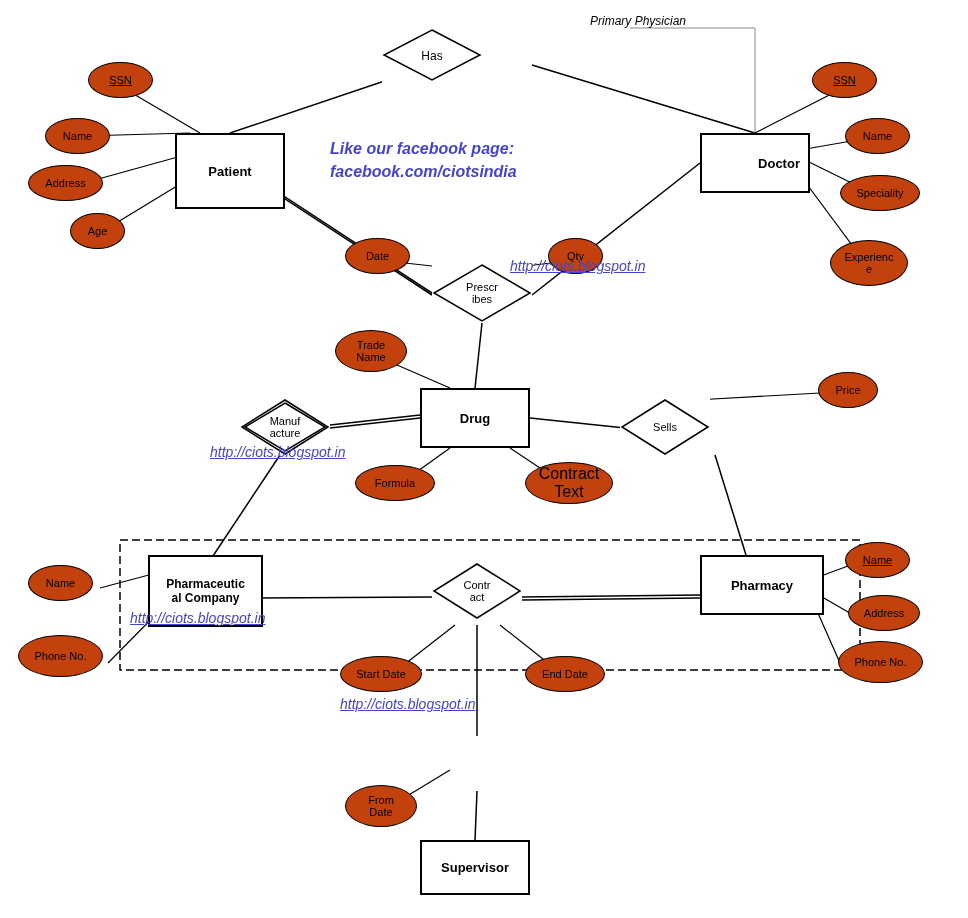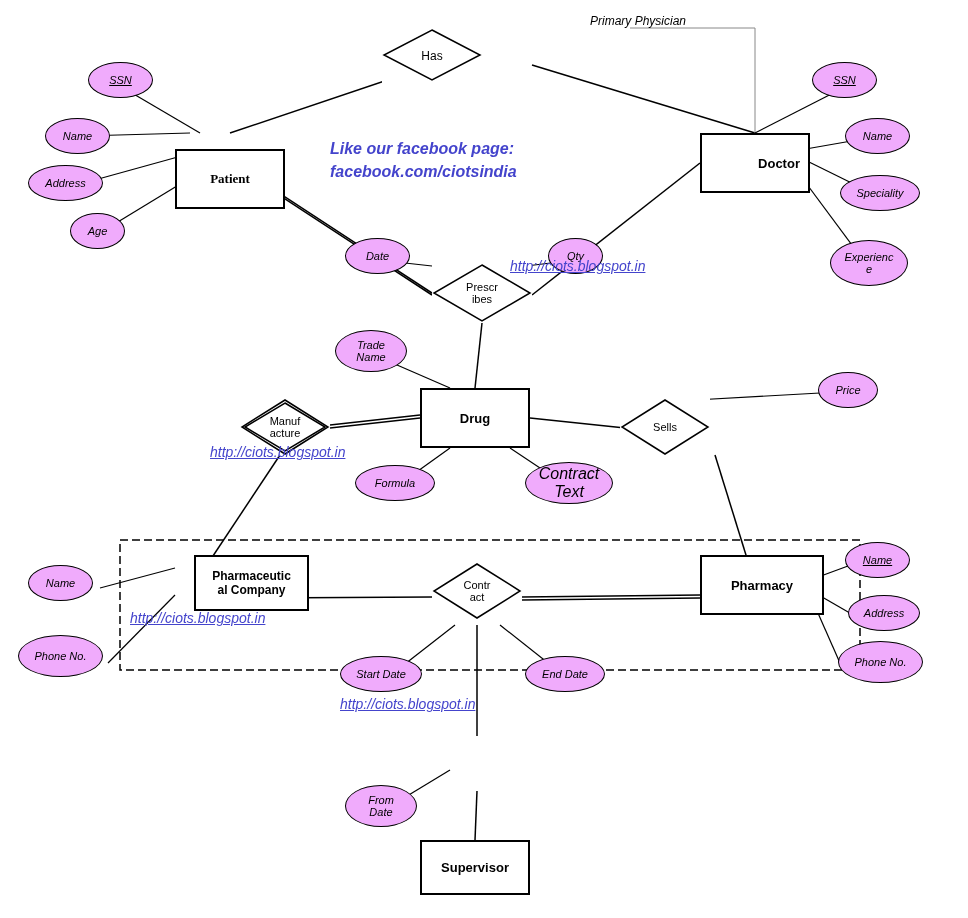--- a/index.html
+++ b/index.html
@@ -34,27 +34,26 @@
       z-index: 2;
       font-size: 12px;
       text-align: center;
     }
     
     
     .attribute {
       position: absolute;
       border: 1.5px solid #000;
       border-radius: 50%;
-      background: #f0abfc;
+      background: #c2410c;
       display: flex;
       align-items: center;
       justify-content: center;
       text-align: center;
       font-size: 11px;
-      font-style: italic;
     }
     .attribute.underline span {
       text-decoration: underline;
     }
     
     
     .watermark {
       position: absolute;
       color: #4444cc;
       font-size: 16px;
@@ -153,30 +152,30 @@
     <line x1="810" y1="595" x2="840" y2="663" stroke="#000" stroke-width="1.2"></line>
 
     <line x1="455" y1="625" x2="387" y2="678" stroke="#000" stroke-width="1.2"></line>
     <line x1="500" y1="625" x2="567" y2="678" stroke="#000" stroke-width="1.2"></line>
 
     <line x1="450" y1="770" x2="384" y2="810" stroke="#000" stroke-width="1.2"></line>
 
     <rect x="120" y="540" width="740" height="130" fill="none" stroke="#000" stroke-width="1.5" stroke-dasharray="8,4"></rect>
   </svg>
 
-  <div class="entity" style="left:175px;top:149px;width:110px;height:60px;font-family:Liberation Serif, serif;">
+  <div class="entity" style="left:175px;top:133px;width:110px;height:76px;">
     <span>Patient</span>
   </div>
   <div class="entity" style="left:700px;top:133px;width:110px;height:60px;padding-left:48px;">
     <span>Doctor</span>
   </div>
   <div class="entity" style="left:420px;top:388px;width:110px;height:60px;">
     <span>Drug</span>
   </div>
-  <div class="entity" style="left:148px;top:555px;width:115px;height:56px;margin-left:46px;">
+  <div class="entity" style="left:148px;top:555px;width:115px;height:72px;">
     <span style="font-size:12px;">Pharmaceutic<br>al Company</span>
   </div>
   <div class="entity" style="left:700px;top:555px;width:124px;height:60px;">
     <span>Pharmacy</span>
   </div>
   <div class="entity" style="left:420px;top:840px;width:110px;height:55px;">
     <span>Supervisor</span>
   </div>
 
   <div class="relationship" style="left:382px;top:28px;width:100px;height:55px;">

